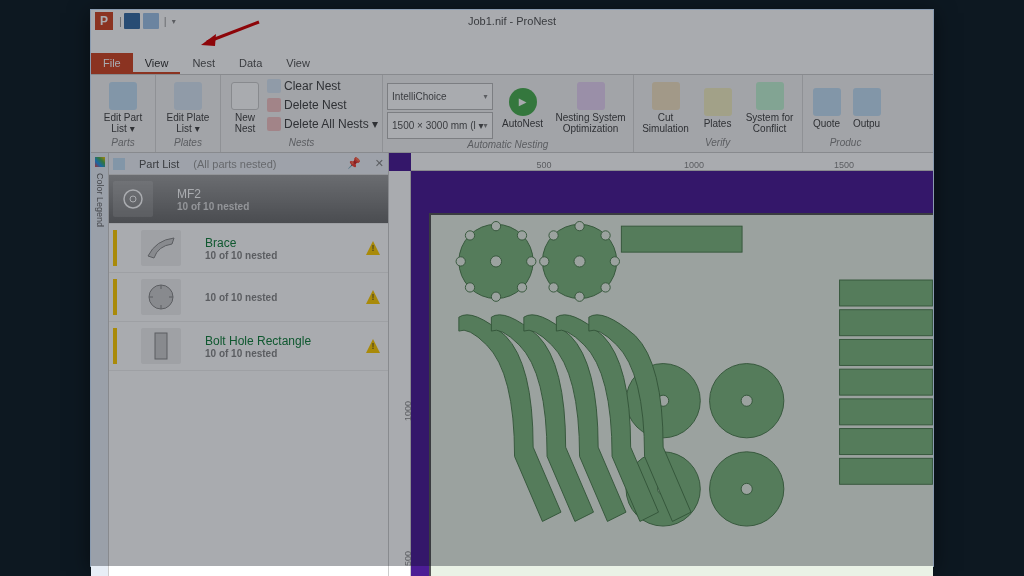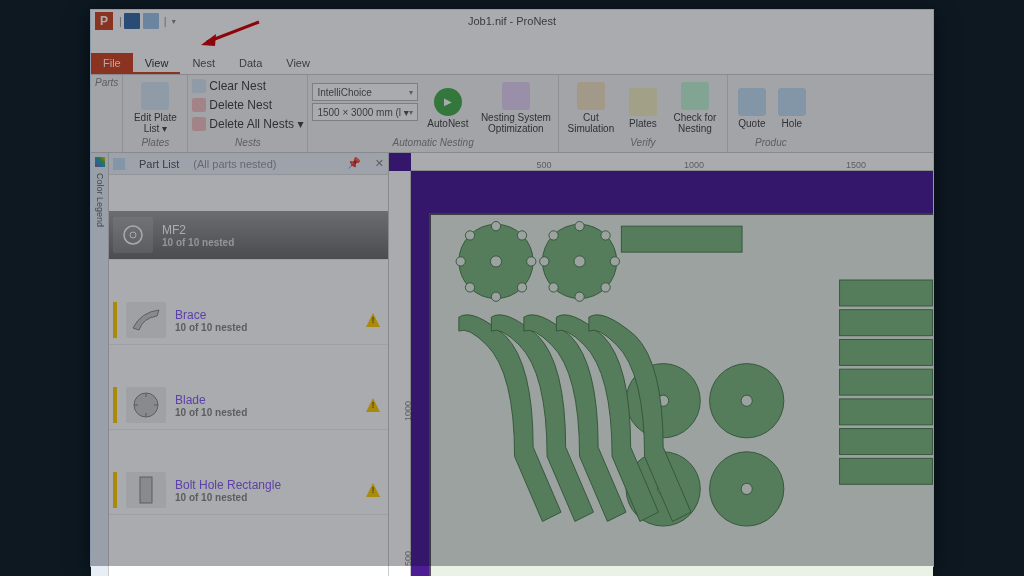--- a/index.html
+++ b/index.html
@@ -18,42 +18,42 @@
 .ribbon { height: 78px; background: #f5f5f5; border-bottom: 1px solid #ccc; display: flex; }
 .rgroup { display: flex; flex-direction: column; border-right: 1px solid #d8d8d8; padding: 2px 4px; }
 .rgroup-body { flex: 1; display: flex; align-items: flex-start; gap: 2px; }
 .rgroup-label { font-size: 10px; color: #888; text-align: center; padding-bottom: 2px; font-style: italic; }
 .rbutton-lg { display: flex; flex-direction: column; align-items: center; justify-content: center; width: 56px; height: 60px; cursor: pointer; font-size: 10px; color: #444; text-align: center; line-height: 1.1; padding-top: 2px; }
 .rbutton-lg .ricon { width: 28px; height: 28px; background: #c4dff5; border-radius: 3px; margin-bottom: 2px; }
 .rbutton-sm { display: flex; align-items: center; font-size: 12px; color: #444; height: 18px; cursor: pointer; gap: 3px; }
 .rbutton-sm .ricon-sm { width: 14px; height: 14px; background: #d9e7f5; border-radius: 2px; }
 .nests-col { display: flex; flex-direction: column; gap: 1px; justify-content: center; }
 .auto-row { display:flex; gap:2px; align-items:flex-start;}
-.dropdown { border: 1px solid #bbb; background: #fff; font-size: 10px; padding: 1px 4px; display:flex; align-items:center; justify-content:space-between; min-width: 100px; height:18px; color:#555; }
+.dropdown { border: 1px solid #bbb; background: #fff; font-size: 10px; padding: 1px 4px; display:flex; align-items:center; justify-content:space-between; min-width: 100px; height:27px; color:#555; }
 .dropdown .chev { font-size: 8px; color:#888; }
 .play-icon { width: 28px; height: 28px; border-radius: 50%; background: #4caf50; display:flex; align-items:center; justify-content:center; color:#fff; margin-bottom:2px;}
 .content { display: flex; height: calc(100% - 122px); }
 .sidebar-left { width: 18px; background: #e8eef6; border-right: 1px solid #ccc; display:flex; flex-direction:column; align-items:center; padding-top:4px; font-size:9px; }
 .sidebar-left .sq { width:10px; height:10px; background: linear-gradient(45deg,#f44336,#2196f3,#4caf50,#ffc107); margin-bottom:2px;}
 .sidebar-left .vt { writing-mode: vertical-rl; color:#666; font-size:9px; margin-top:4px;}
 .panel { width: 280px; background: #fff; border-right: 1px solid #ccc; display:flex; flex-direction:column; }
 .panel-header { height: 22px; background: #eef2f7; display:flex; align-items:center; font-size:11px; color:#555; padding:0 4px; gap:14px; border-bottom:1px solid #ddd;}
 .panel-header .sq2 { width:12px; height:12px; background:#c4dff5; }
 .panel-header .spacer { flex:1;}
 .panel-header .pin { font-size:11px; color:#888; cursor:pointer; }
 .panel-body { flex:1; overflow:auto; }
-.part-item { display:flex; padding: 6px 8px 6px 4px; gap:9px; font-size:11px; border-bottom:1px solid #eee; position:relative; align-items:center;margin-top:36px;}
+.part-item { display:flex; padding: 6px 8px 6px 4px; gap:24px; font-size:11px; border-bottom:1px solid #eee; position:relative; align-items:center;}
 .part-item.selected { background: linear-gradient(#a0a0a0,#6e6e6e); color:#fff;}
 .part-item.selected .sub { color:#ddd;}
 .part-item .stripe { width:4px; align-self:stretch; background:#ffcc00; }
 .part-item .thumb { width: 40px; height:36px; background:#f0f0f0; display:flex; align-items:center; justify-content:center; border-radius:2px;}
 .part-item.selected .thumb { background: rgba(255,255,255,.15);}
 .part-item .thumb svg { overflow:visible;}
 .part-item .txt { flex:1;}
-.part-item .pname { font-size:12px; color:#8b5cf6;}
+.part-item .pname { font-size:12px; color:#15803d;}
 .part-item.selected .pname{ color:#fff;}
 .part-item .sub { font-size:10px; color:#888;font-weight:bold;}
 .part-item .warn { width:14px; height:14px; background:#ffcc00; clip-path: polygon(50% 0,100% 100%,0 100%); display:flex; align-items:center; justify-content:center; font-size:9px; color:#333;}
 .canvas-area { flex:1; position:relative; background:#4c1d95; overflow:hidden;}
 .hruler { position:absolute; top:0; left:22px; right:0; height:18px; background:#fff; border-bottom:1px solid #ccc; font-size:9px; color:#888; display:flex;}
 .hruler .lbl { position:absolute; bottom:0; transform:translateX(-50%);}
 .vruler { position:absolute; top:18px; left:0; width:22px; bottom:0; background:#fff; border-right:1px solid #ccc; font-size:9px; color:#888;}
 .vruler .lbl { position:absolute; right:2px; transform:translateY(-50%) rotate(-90deg); transform-origin:right center;}
 .plate { position:absolute; top:60px; left:40px; right:-20px; bottom:-20px; background:#eaf2e6; border:2px solid #555;}
 .part-shape { fill:#7fb77f; stroke:#4a7a4a; stroke-width:1;}
@@ -86,33 +86,43 @@
   <div class="tabbar">
     <div class="tab file">File</div>
     <div class="tab active">View</div>
     <div class="tab">Nest</div>
     <div class="tab">Data</div>
     <div class="tab">View</div>
   </div>
 
   <div class="ribbon">
     <div class="rgroup">
+      <div class="rgroup-body">
+        <div class="rbutton-lg">
+          <div class="ricon"></div>
+          <span>Edit Part List ▾</span>
+        </div>
+      </div>
       <div class="rgroup-label">Parts</div>
     </div>
     <div class="rgroup">
       <div class="rgroup-body">
         <div class="rbutton-lg">
           <div class="ricon" style="background:#d9e7f5"></div>
           <span>Edit Plate List ▾</span>
         </div>
       </div>
       <div class="rgroup-label">Plates</div>
     </div>
     <div class="rgroup">
       <div class="rgroup-body">
+        <div class="rbutton-lg" style="width:40px">
+          <div class="ricon" style="background:#fff;border:1px solid #ccc"></div>
+          <span>New Nest</span>
+        </div>
         <div class="nests-col">
           <div class="rbutton-sm">
               <div class="ricon-sm"></div>
               <span>Clear Nest</span>
             </div>
           <div class="rbutton-sm">
               <div class="ricon-sm" style="background:#f5c4c4"></div>
               <span>Delete Nest</span>
             </div>
           <div class="rbutton-sm">
@@ -151,34 +161,34 @@
         <div class="rbutton-lg">
           <div class="ricon" style="background:#f5e4c4"></div>
           <span>Cut Simulation</span>
         </div>
         <div class="rbutton-lg" style="width:44px">
           <div class="ricon" style="background:#f5f0c4"></div>
           <span>Plates</span>
         </div>
         <div class="rbutton-lg">
           <div class="ricon" style="background:#c4f5d4"></div>
-          <span>Check for Nesting</span>
+          <span>System for Conflict</span>
         </div>
       </div>
       <div class="rgroup-label">Verify</div>
     </div>
     <div class="rgroup" style="border-right:none">
       <div class="rgroup-body">
         <div class="rbutton-lg" style="width:40px">
           <div class="ricon"></div>
           <span>Quote</span>
         </div>
         <div class="rbutton-lg" style="width:36px">
           <div class="ricon"></div>
-          <span>Hole</span>
+          <span>Outpu</span>
         </div>
       </div>
       <div class="rgroup-label">Produc</div>
     </div>
   </div>
 
   <div class="content">
     <div class="sidebar-left">
       <div class="sq"></div>
       <div class="vt">Color Legend</div>
@@ -226,21 +236,20 @@
                 <circle cx="15" cy="15" r="12" fill="#ccc" stroke="#888"></circle>
                 <g stroke="#888" stroke-width="1">
                   <line x1="15" y1="3" x2="15" y2="7"></line>
                   <line x1="15" y1="23" x2="15" y2="27"></line>
                   <line x1="3" y1="15" x2="7" y2="15"></line>
                   <line x1="23" y1="15" x2="27" y2="15"></line>
                 </g>
               </svg>
             </div>
           <div class="txt">
-              <div class="pname">Blade</div>
               <div class="sub">10 of 10 nested</div>
             </div>
           <div class="warn">!</div>
         </div>
         <div class="part-item">
           <div class="stripe"></div>
           <div class="thumb">
               <svg width="16" height="30">
                 <rect x="2" y="2" width="12" height="26" fill="#ccc" stroke="#888"></rect>
               </svg>
@@ -251,21 +260,21 @@
             </div>
           <div class="warn">!</div>
         </div>
       </div>
     </div>
 
     <div class="canvas-area">
       <div class="hruler">
         <span class="lbl" style="left:133px">500</span>
         <span class="lbl" style="left:283px">1000</span>
-        <span class="lbl" style="left:445px">1500</span>
+        <span class="lbl" style="left:433px">1500</span>
       </div>
       <div class="vruler">
         <span class="lbl" style="top:230px">1000</span>
         <span class="lbl" style="top:380px">500</span>
       </div>
       <div class="plate">
         <svg width="100%" height="100%" viewBox="0 0 520 420">
 
           <g class="part-shape">
               <circle cx="50" cy="50" r="40"></circle>

